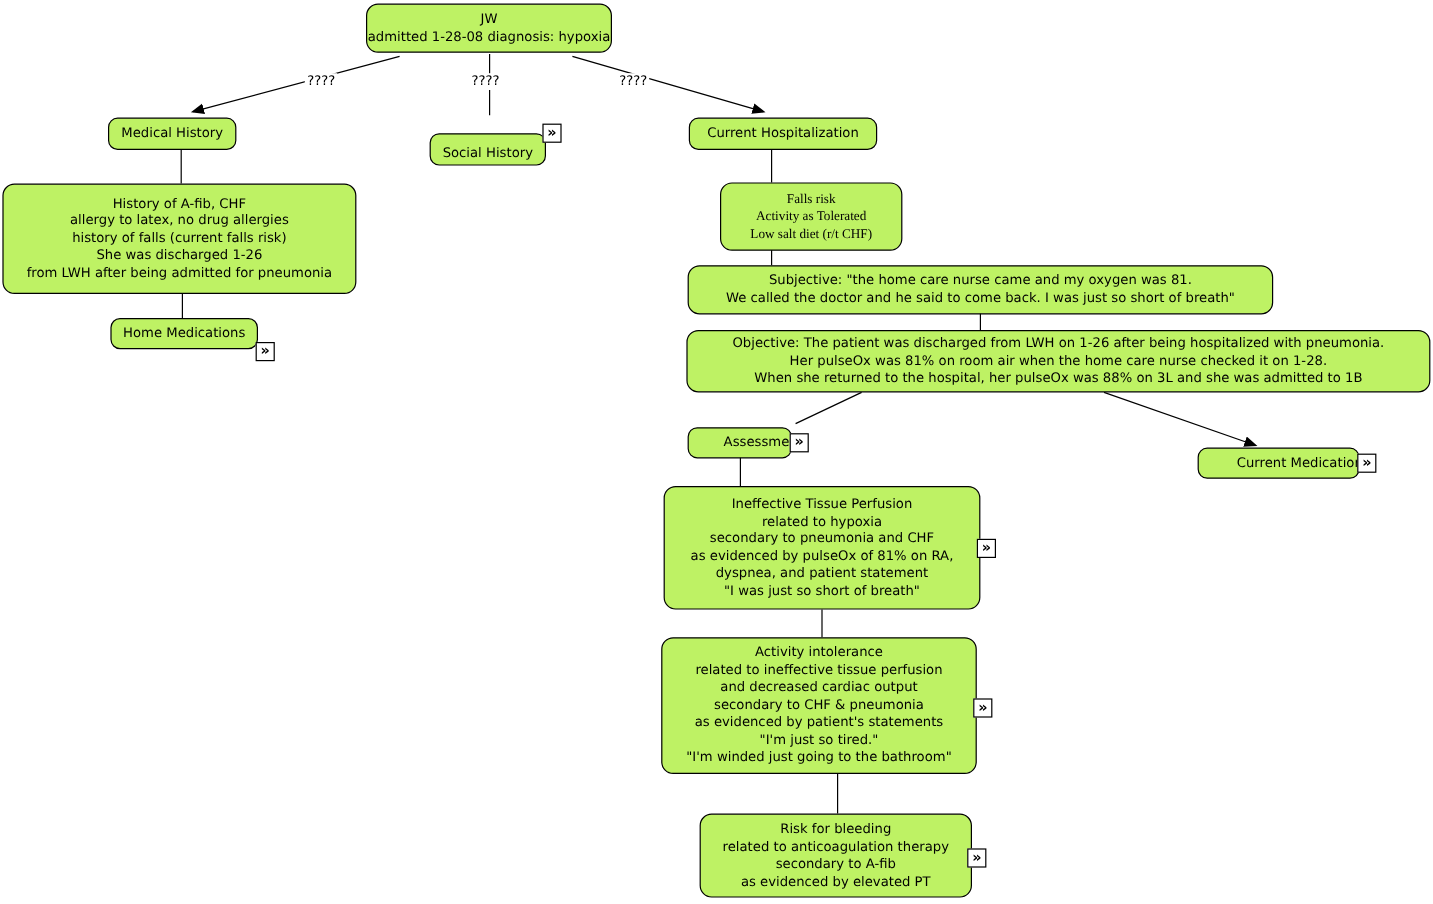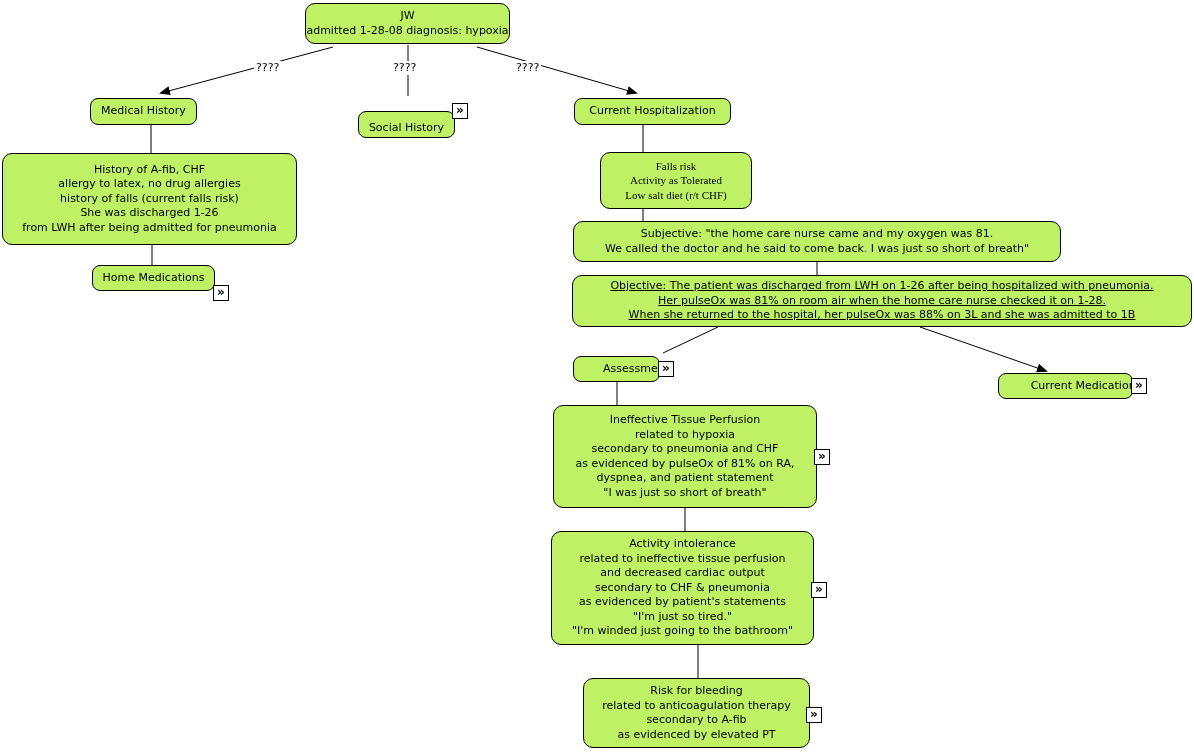--- a/index.html
+++ b/index.html
@@ -127,21 +127,21 @@
     <span>Falls risk
 Activity as Tolerated
 Low salt diet (r/t CHF)</span>
   </div>
 
   <div class="node" style="left:573px; top:221px; width:488px; height:41px;">
     <span>Subjective: "the home care nurse came and my oxygen was 81.
 We called the doctor and he said to come back. I was just so short of breath"</span>
   </div>
 
-  <div class="node" style="left:572px; top:275px; width:620px; height:52px;text-decoration:underline;">
+  <div class="node" style="left:572px; top:275px; width:620px; height:52px;">
     <span>Objective: The patient was discharged from LWH on 1-26 after being hospitalized with pneumonia.
 Her pulseOx was 81% on room air when the home care nurse checked it on 1-28.
 When she returned to the hospital, her pulseOx was 88% on 3L and she was admitted to 1B</span>
   </div>
 
   <div class="node" style="left:573px; top:356px; width:87px; height:26px; border-radius:8px;padding-left:42px;">
     <span>Assessment</span>
   </div>
   <div class="expand-icon" style="left:658px; top:361px;">»</div>
 

